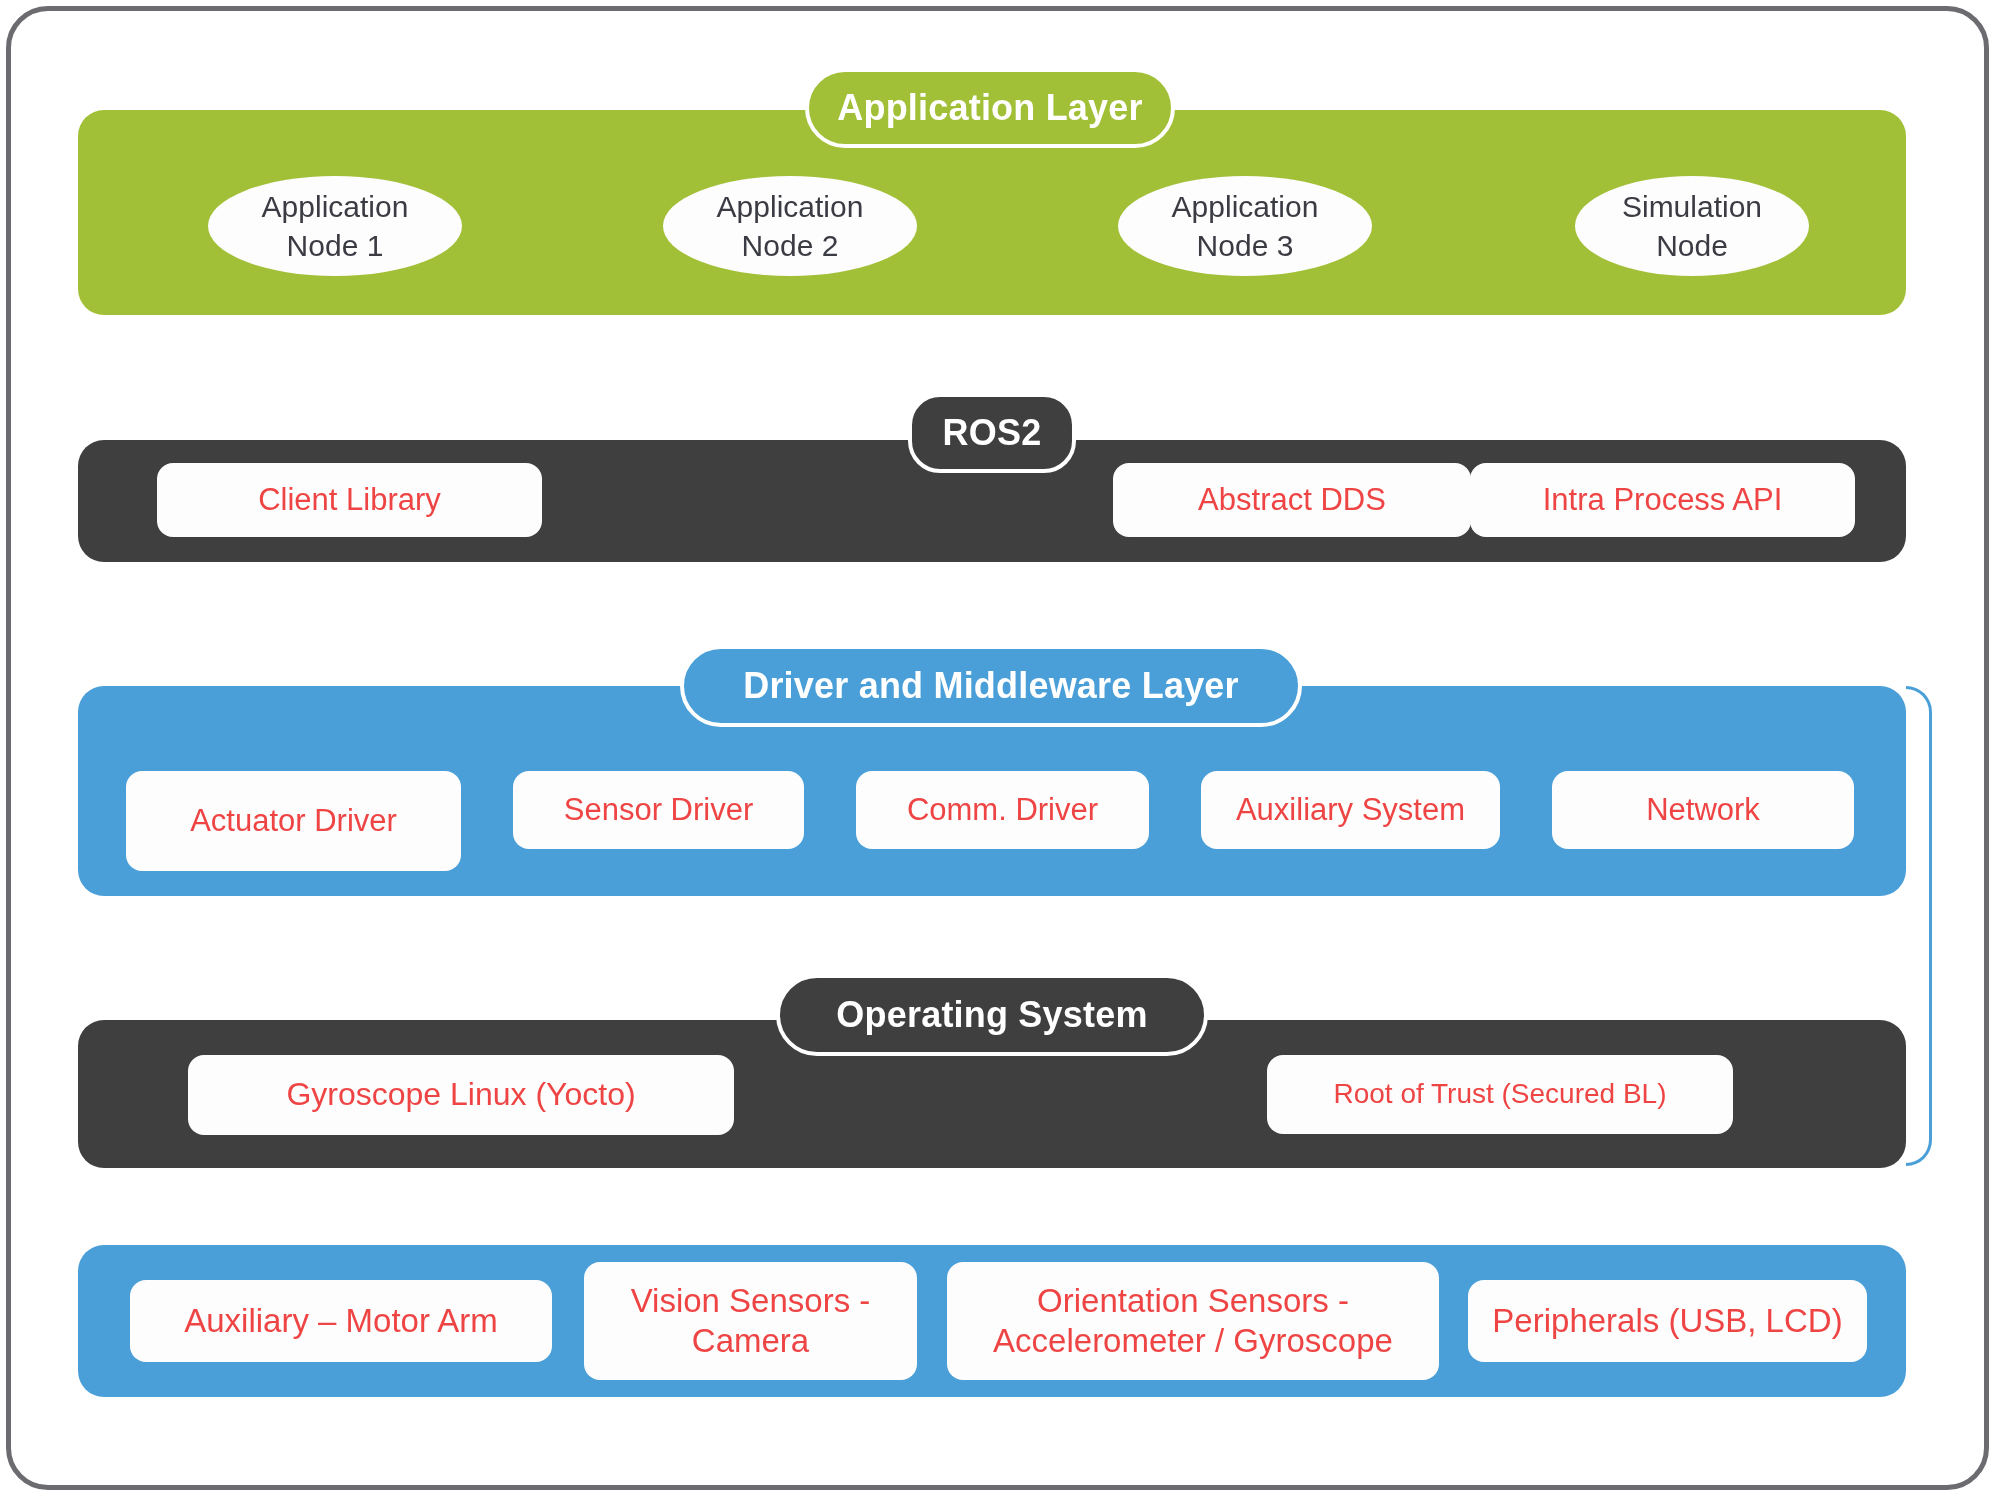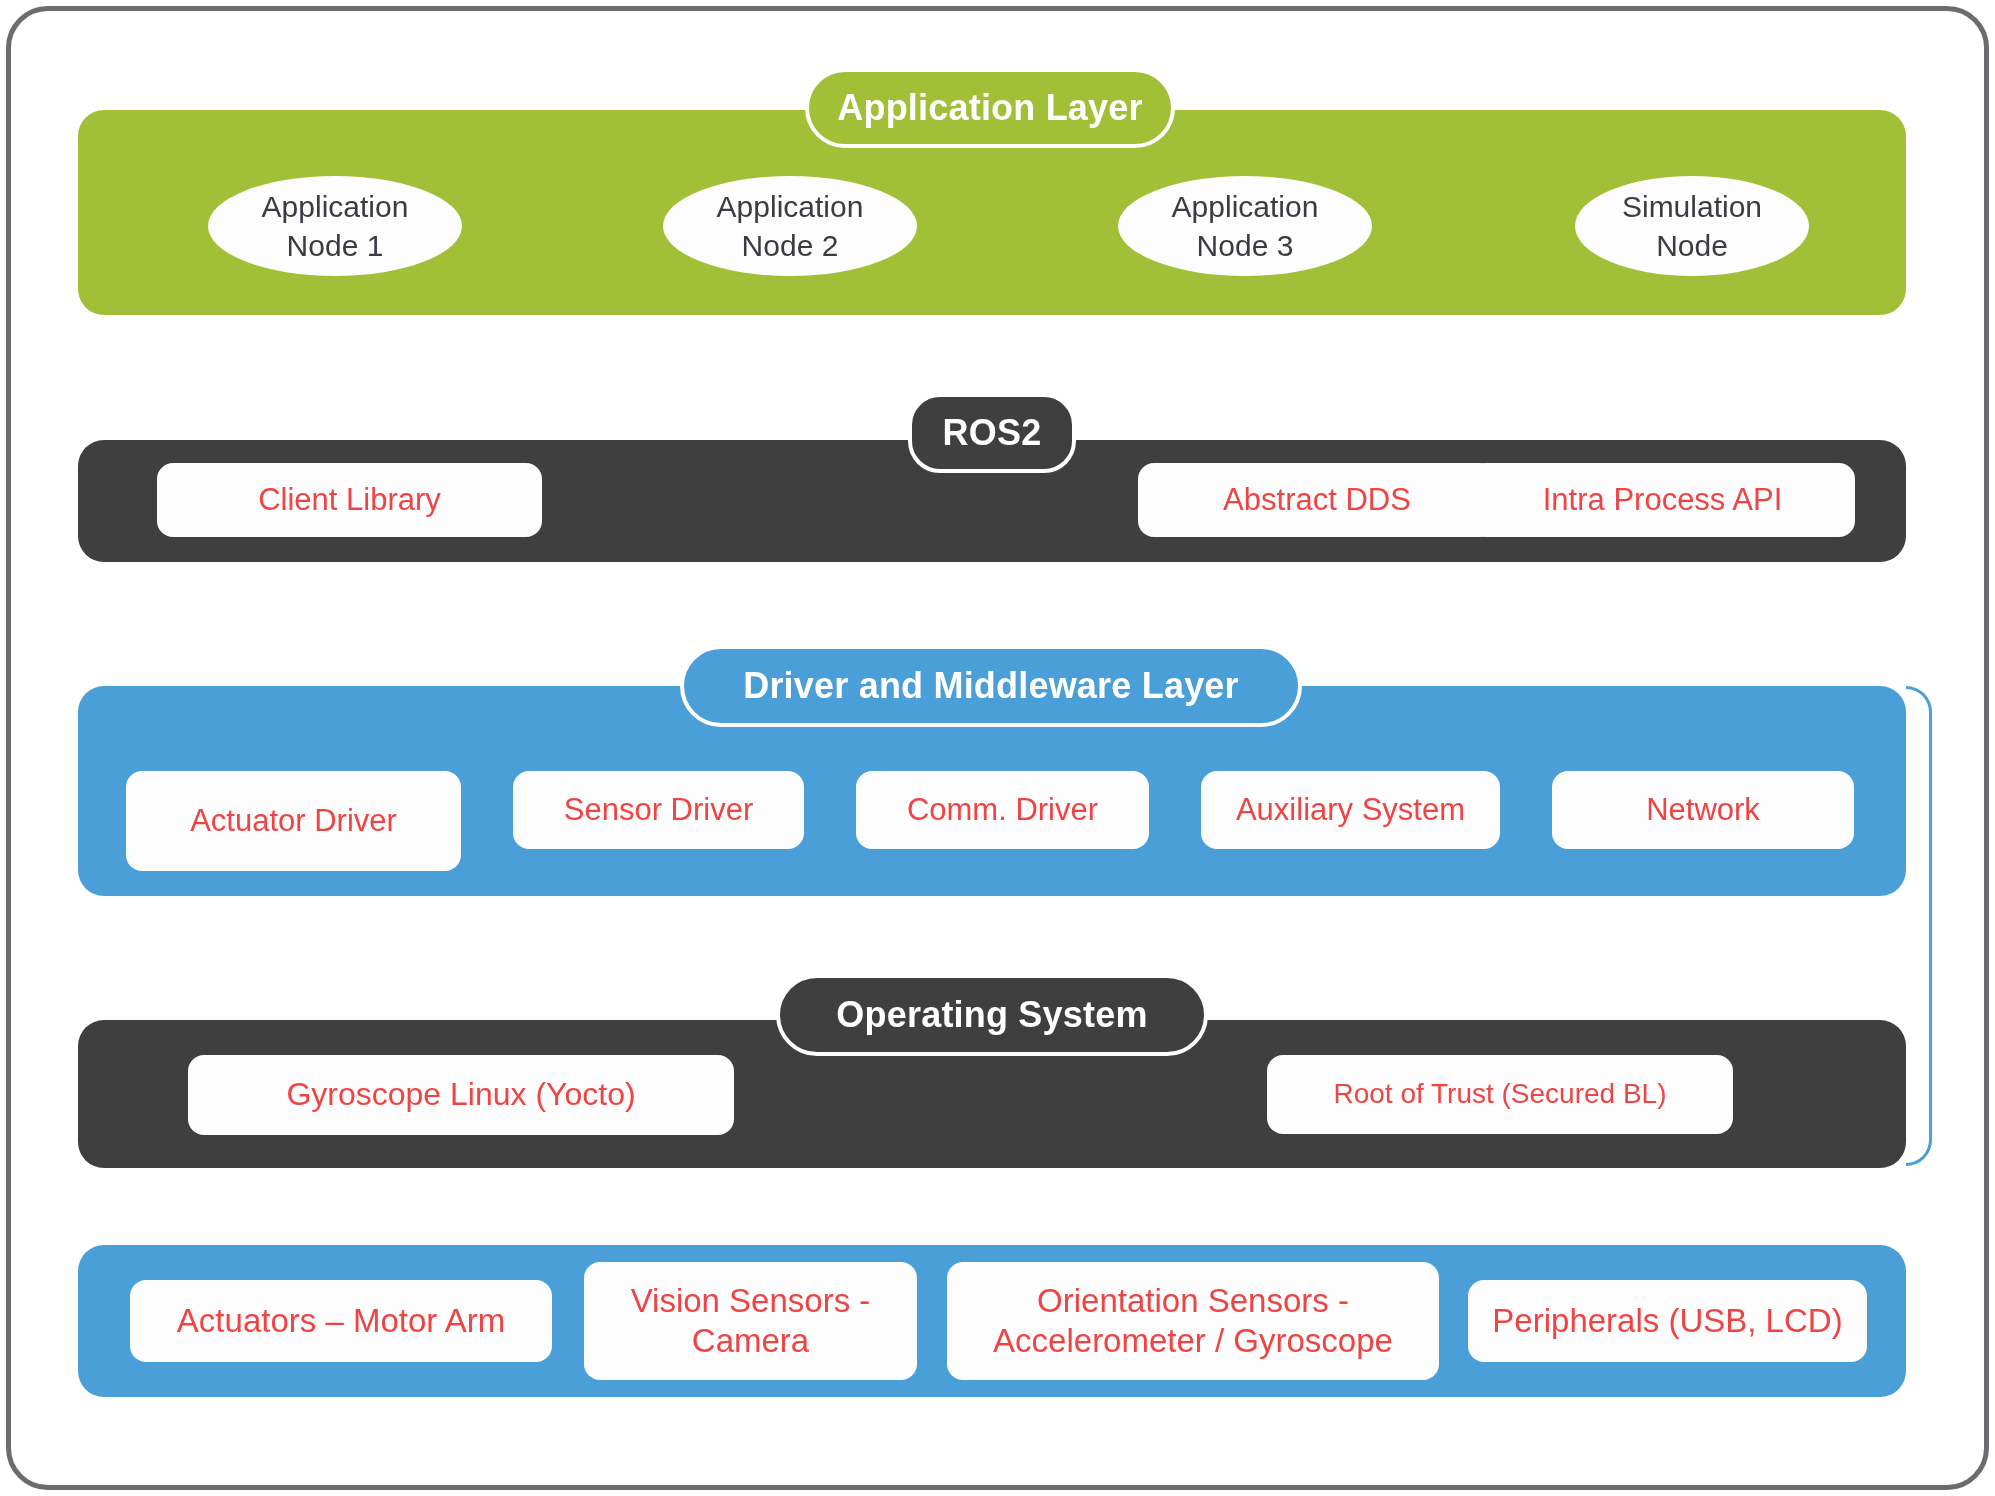--- a/index.html
+++ b/index.html
@@ -132,21 +132,21 @@
 Node</div>
 
   <div class="band band-dark" style="left:78px; top:440px; width:1828px; height:122px;"></div>
 
   <div class="layer-pill pill-dark" style="left:908px; top:393px; width:168px; height:80px; border-radius:32px; font-size:36px;">
     <span>ROS2</span>
   </div>
 
   <div class="box" style="left:157px; top:463px; width:385px; height:74px; font-size:31px;">Client Library</div>
 
-  <div class="box" style="left:1113px; top:463px; width:358px; height:74px; font-size:31px;margin-left:25px;">Abstract DDS</div>
+  <div class="box" style="left:1113px; top:463px; width:358px; height:74px; font-size:31px;">Abstract DDS</div>
 
   <div class="box" style="left:1470px; top:463px; width:385px; height:74px; font-size:31px;">Intra Process API</div>
 
   <div class="band band-blue" style="left:78px; top:686px; width:1828px; height:210px;"></div>
 
   <div class="layer-pill pill-blue" style="left:680px; top:645px; width:622px; height:82px; border-radius:41px; font-size:36px;">
     <span>Driver and Middleware Layer</span>
   </div>
 
   <div class="box" style="left:126px; top:771px; width:335px; height:100px; font-size:31px;">Actuator Driver</div>
@@ -166,21 +166,21 @@
   </div>
 
   <div class="box" style="left:188px; top:1055px; width:546px; height:80px; font-size:32px;">Gyroscope Linux (Yocto)</div>
 
   <div class="box" style="left:1267px; top:1055px; width:466px; height:79px; font-size:28px;">Root of Trust (Secured  BL)</div>
 
   <div class="bracket" style="left:1906px; top:686px; width:26px; height:480px;"></div>
 
   <div class="band band-blue" style="left:78px; top:1245px; width:1828px; height:152px;"></div>
 
-  <div class="box" style="left:130px; top:1280px; width:422px; height:82px; font-size:33px;">Actuators – Motor Arm</div>
+  <div class="box" style="left:130px; top:1280px; width:422px; height:82px; font-size:33px;">Auxiliary – Motor Arm</div>
 
   <div class="box" style="left:584px; top:1262px; width:333px; height:118px; font-size:33px; white-space:pre-line;">Vision Sensors -
 Camera</div>
 
   <div class="box" style="left:947px; top:1262px; width:492px; height:118px; font-size:33px; white-space:pre-line;">Orientation Sensors -
 Accelerometer / Gyroscope</div>
 
   <div class="box" style="left:1468px; top:1280px; width:399px; height:82px; font-size:33px;">Peripherals (USB, LCD)</div>
 
 </div>

